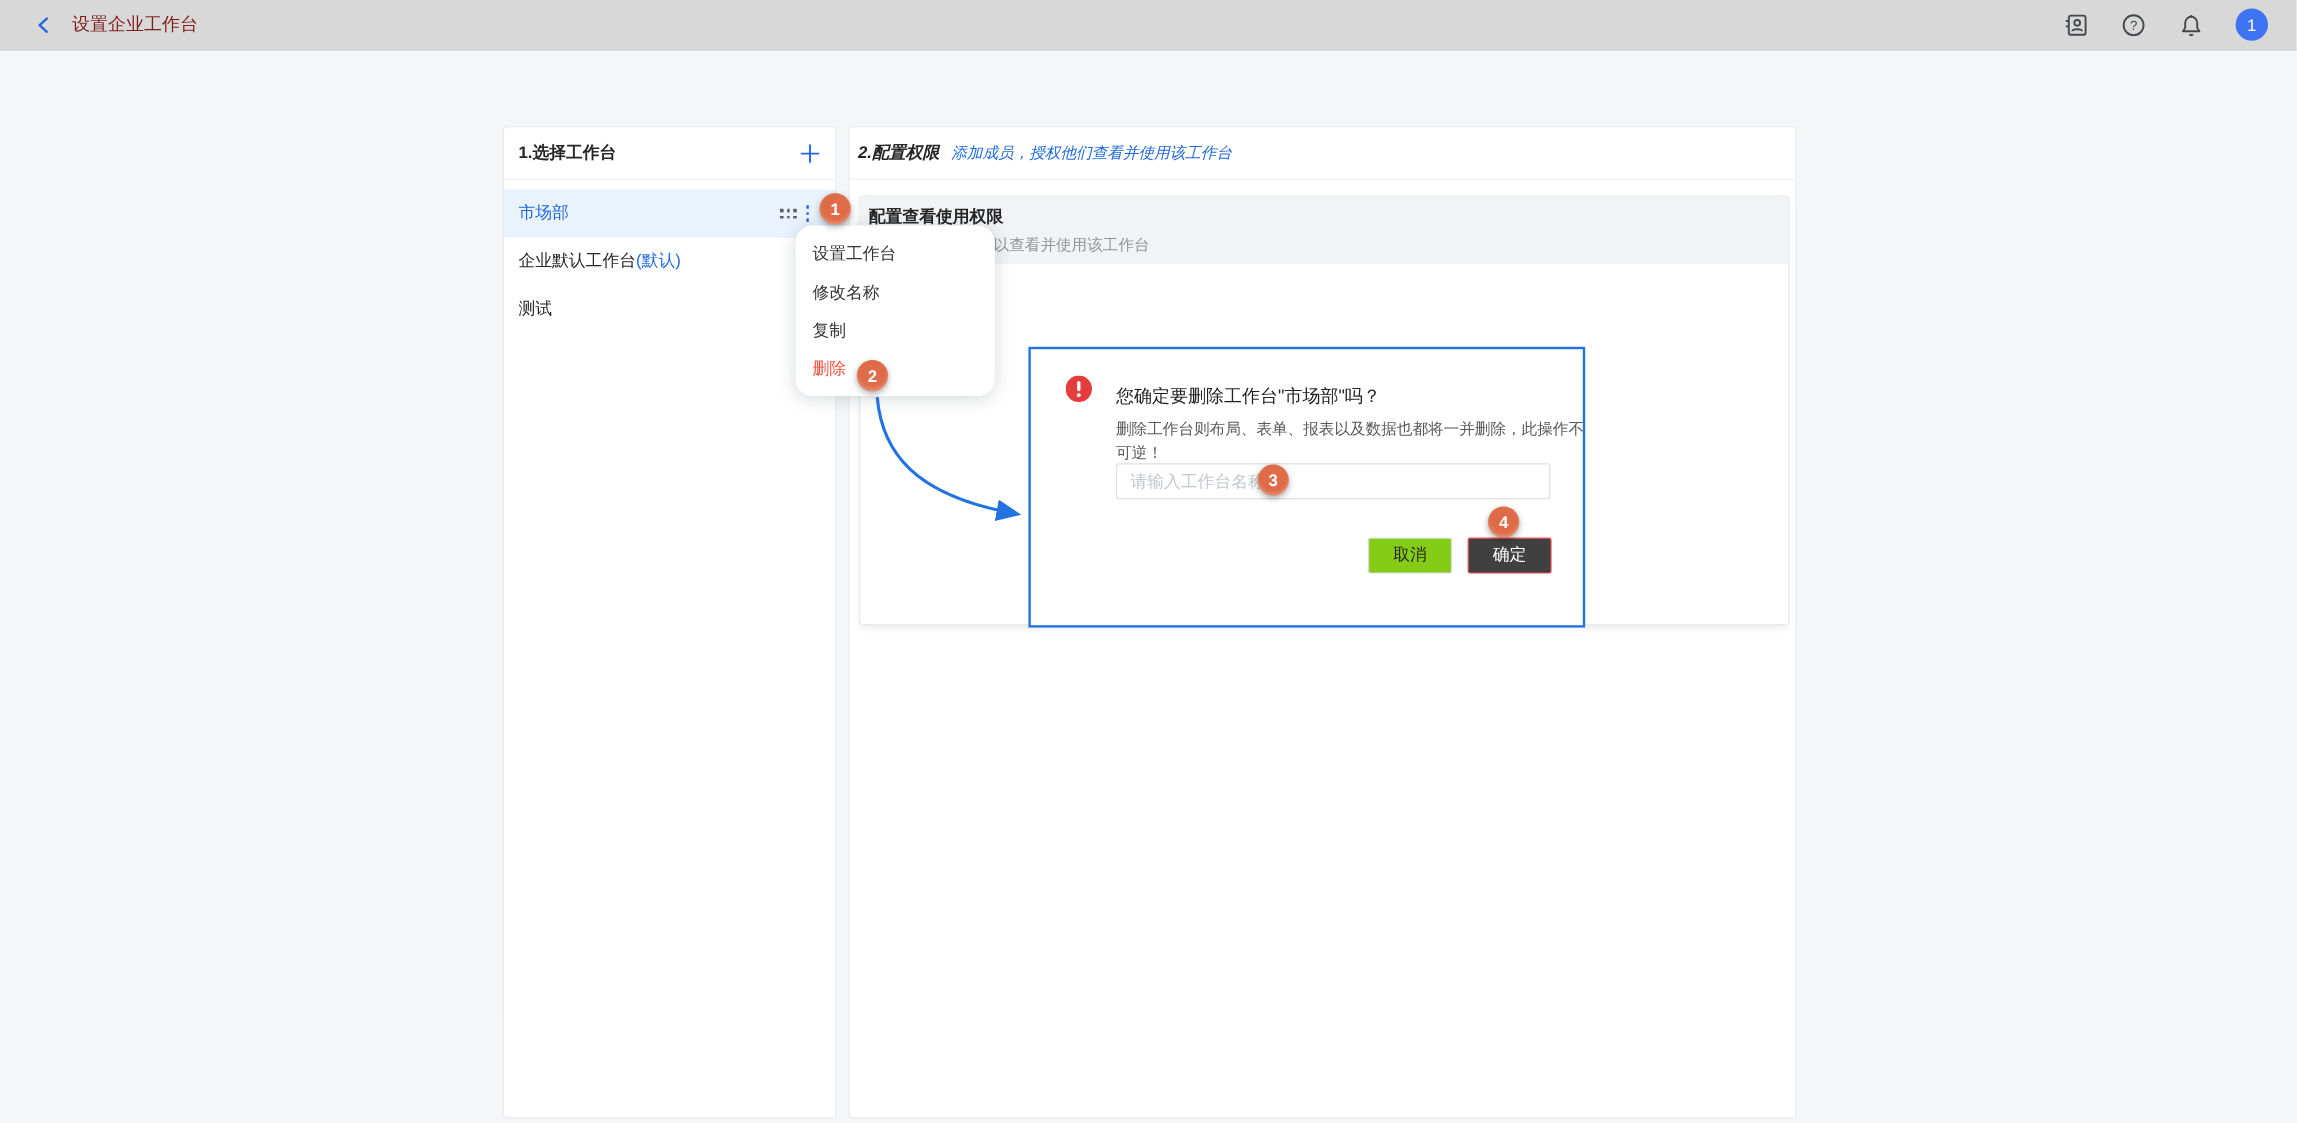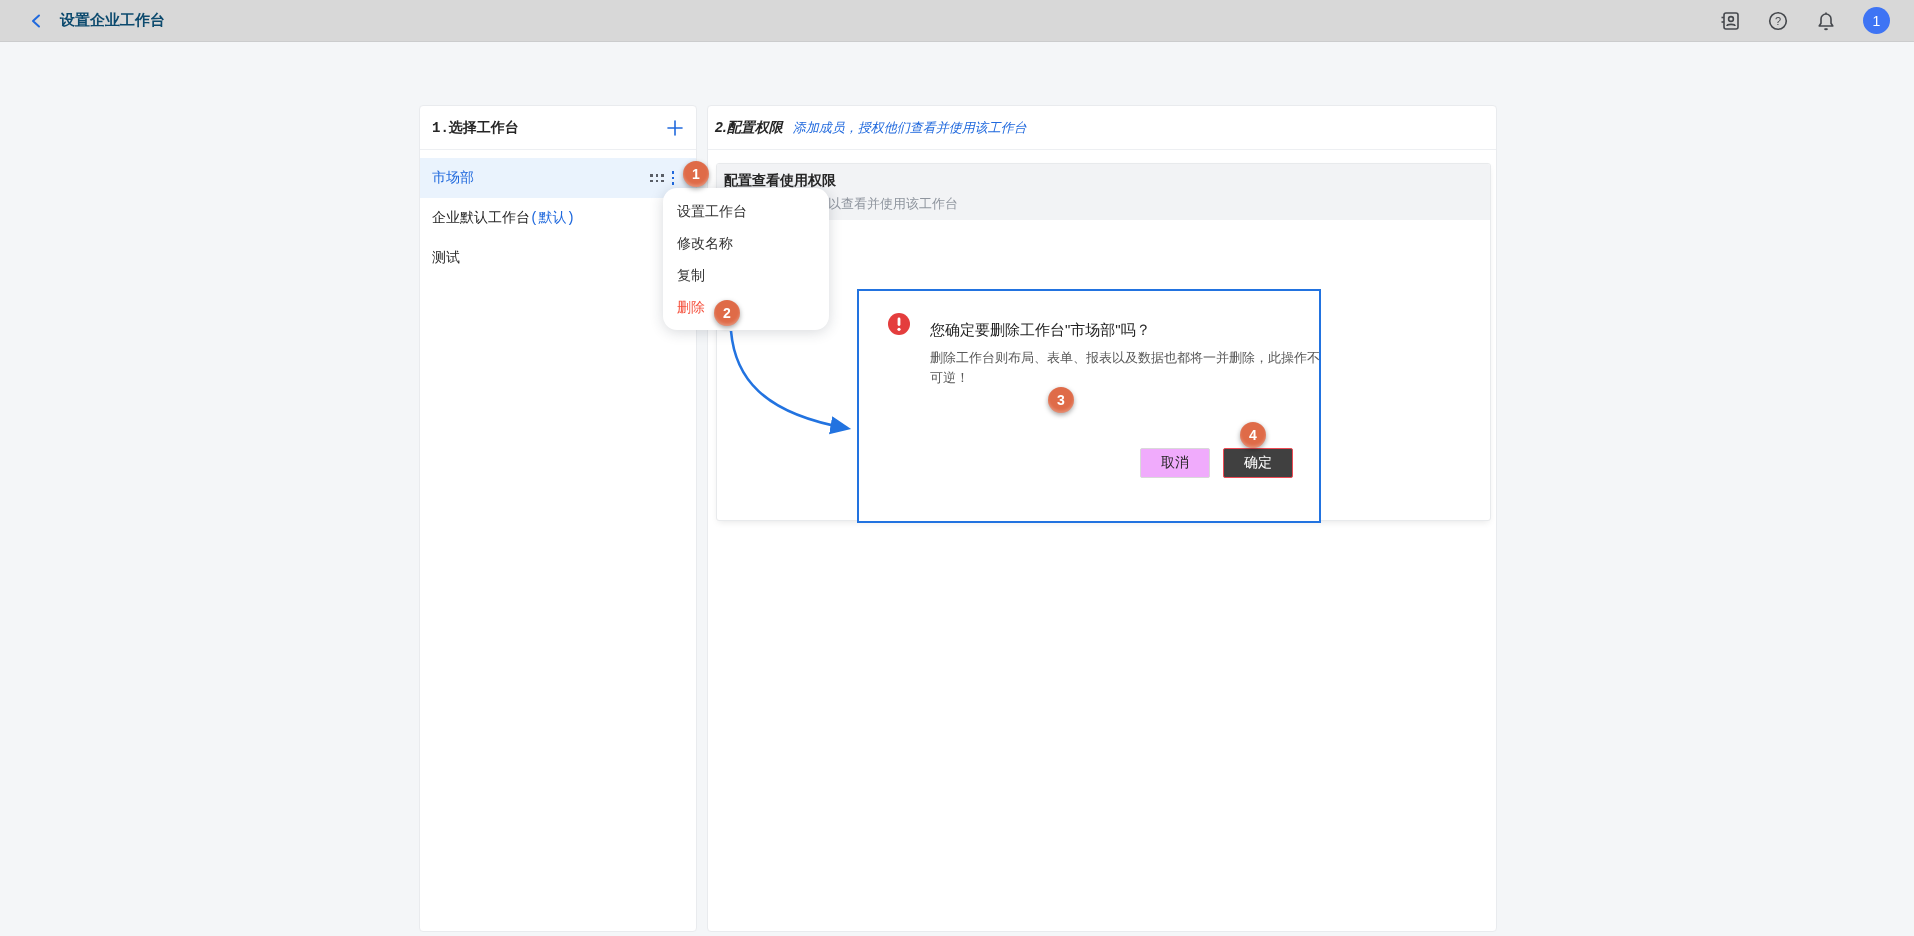--- a/index.html
+++ b/index.html
@@ -2,32 +2,32 @@
 <html><head>
 <meta charset="utf-8">
 <style>
   html,body{margin:0;padding:0;}
   .stage{position:relative;width:1914px;height:936px;overflow:hidden;background:#f4f6f8;
          font-family:"Liberation Sans","DejaVu Sans",sans-serif;color:#262626;}
   
   .topbar{position:absolute;left:0;top:0;width:100%;height:42px;background:#d8d8d8;
           border-bottom:1px solid #cbcccd;display:flex;align-items:center;justify-content:space-between;box-sizing:border-box;}
   .topbar-left{display:flex;align-items:center;gap:12px;padding-left:26px;}
-  .topbar-title{font-size:15px;font-weight:700;color:#0c4a6e;}
+  .topbar-title{font-size:15px;font-weight:400;color:#7f1d1d;}
   .topbar-right{display:flex;align-items:center;gap:26px;padding-right:24px;}
   .tb-icon{width:22px;height:22px;display:flex;align-items:center;justify-content:center;cursor:pointer;}
   .avatar{width:27px;height:27px;border-radius:50%;background:#3e74f4;color:#fff;font-size:14px;
           display:flex;align-items:center;justify-content:center;cursor:pointer;}
   
   .titlebar{position:absolute;left:0;top:42px;width:100%;height:51px;background:#ffffff;}
   .page-title{position:absolute;left:0;right:0;top:16px;text-align:center;font-size:16px;font-weight:600;color:#1f1f1f;}
   .close-btn{position:absolute;right:26px;top:17px;width:18px;height:18px;cursor:pointer;}
   
   .card{position:absolute;background:#fff;border:1px solid #e9ebee;border-radius:4px;box-sizing:border-box;}
-  .left-card{left:419px;top:105px;width:278px;height:827px;font-family:Liberation Mono, monospace;}
+  .left-card{left:419px;top:105px;width:278px;height:827px;}
   .right-card{left:707px;top:105px;width:790px;height:827px;}
   .panel-header{height:44px;border-bottom:1px solid #edeff2;display:flex;align-items:center;
                 justify-content:space-between;padding:0 12px;box-sizing:border-box;}
   .panel-header .ph-title{font-size:14px;font-weight:700;color:#262626;}
   .plus-icon{cursor:pointer;display:flex;}
   .rp-header{height:44px;border-bottom:1px solid #edeff2;display:flex;align-items:center;gap:10px;
              padding:0 7px;box-sizing:border-box;font-style:italic;}
   .rp-title{font-size:14px;font-weight:700;color:#262626;}
   .rp-link{font-size:13px;color:#2069dd;cursor:pointer;text-decoration:none;}
   
@@ -58,21 +58,21 @@
           border:2px solid #2273e0;box-sizing:border-box;z-index:10;}
   .warn-icon{position:absolute;left:29px;top:22px;}
   .dlg-title{position:absolute;left:71px;top:30px;font-size:15px;font-weight:500;color:#1f1f1f;}
   .dlg-desc{position:absolute;left:71px;top:57px;width:392px;font-size:13px;line-height:20px;color:#595959;}
   .dlg-input{position:absolute;left:71px;top:95px;width:362px;height:30px;border:1px solid #dcdfe3;
              border-radius:2px;box-sizing:border-box;padding:0 11px;font-size:14px;color:#262626;outline:none;
              font-family:"Liberation Sans","DejaVu Sans",sans-serif;}
   .dlg-input::placeholder{color:#c3c7ce;}
   .btn{position:absolute;top:157px;width:70px;height:30px;font-size:14px;border-radius:2px;cursor:pointer;
        display:flex;align-items:center;justify-content:center;box-sizing:border-box;}
-  .btn-cancel{left:281px;background:#f0abfc;border:1px solid #d9d9d9;color:#262626;}
+  .btn-cancel{left:281px;background:#84cc16;border:1px solid #d9d9d9;color:#262626;}
   .btn-confirm{left:364px;background:#404040;border:1px solid #ee4a54;color:#fff;}
   
   .badge{position:absolute;width:26px;height:26px;border-radius:50%;background:#df6b48;color:#fff;
          font-size:14px;font-weight:700;display:flex;align-items:center;justify-content:center;
          box-shadow:0 2px 5px rgba(0,0,0,.35), inset 0 -2px 3px rgba(255,255,255,.25);z-index:30;}
   .arrow-svg{position:absolute;left:700px;top:315px;z-index:25;pointer-events:none;}
 </style>
 </head>
 <body>
 
@@ -185,20 +185,21 @@
   <div class="dialog">
     <span class="warn-icon">
       <svg width="22" height="22" viewBox="0 0 22 22">
         <circle cx="11" cy="11" r="11" fill="#e43d3d"></circle>
         <rect x="9.6" y="4.5" width="2.8" height="8.5" rx="1.4" fill="#fff"></rect>
         <circle cx="11" cy="16.3" r="1.6" fill="#fff"></circle>
       </svg>
     </span>
     <div class="dlg-title">您确定要删除工作台"市场部"吗？</div>
     <div class="dlg-desc">删除工作台则布局、表单、报表以及数据也都将一并删除，此操作不可逆！</div>
+    <input class="dlg-input" type="text" placeholder="请输入工作台名称" style="">
     <div class="btn btn-cancel">取消</div>
     <div class="btn btn-confirm">确定</div>
   </div>
 
   <div class="badge" style="left:683px;top:161px;">1</div>
   <div class="badge" style="left:714px;top:300px;">2</div>
   <div class="badge" style="left:1048px;top:387px;">3</div>
   <div class="badge" style="left:1240px;top:422px;">4</div>
 
 </div>

